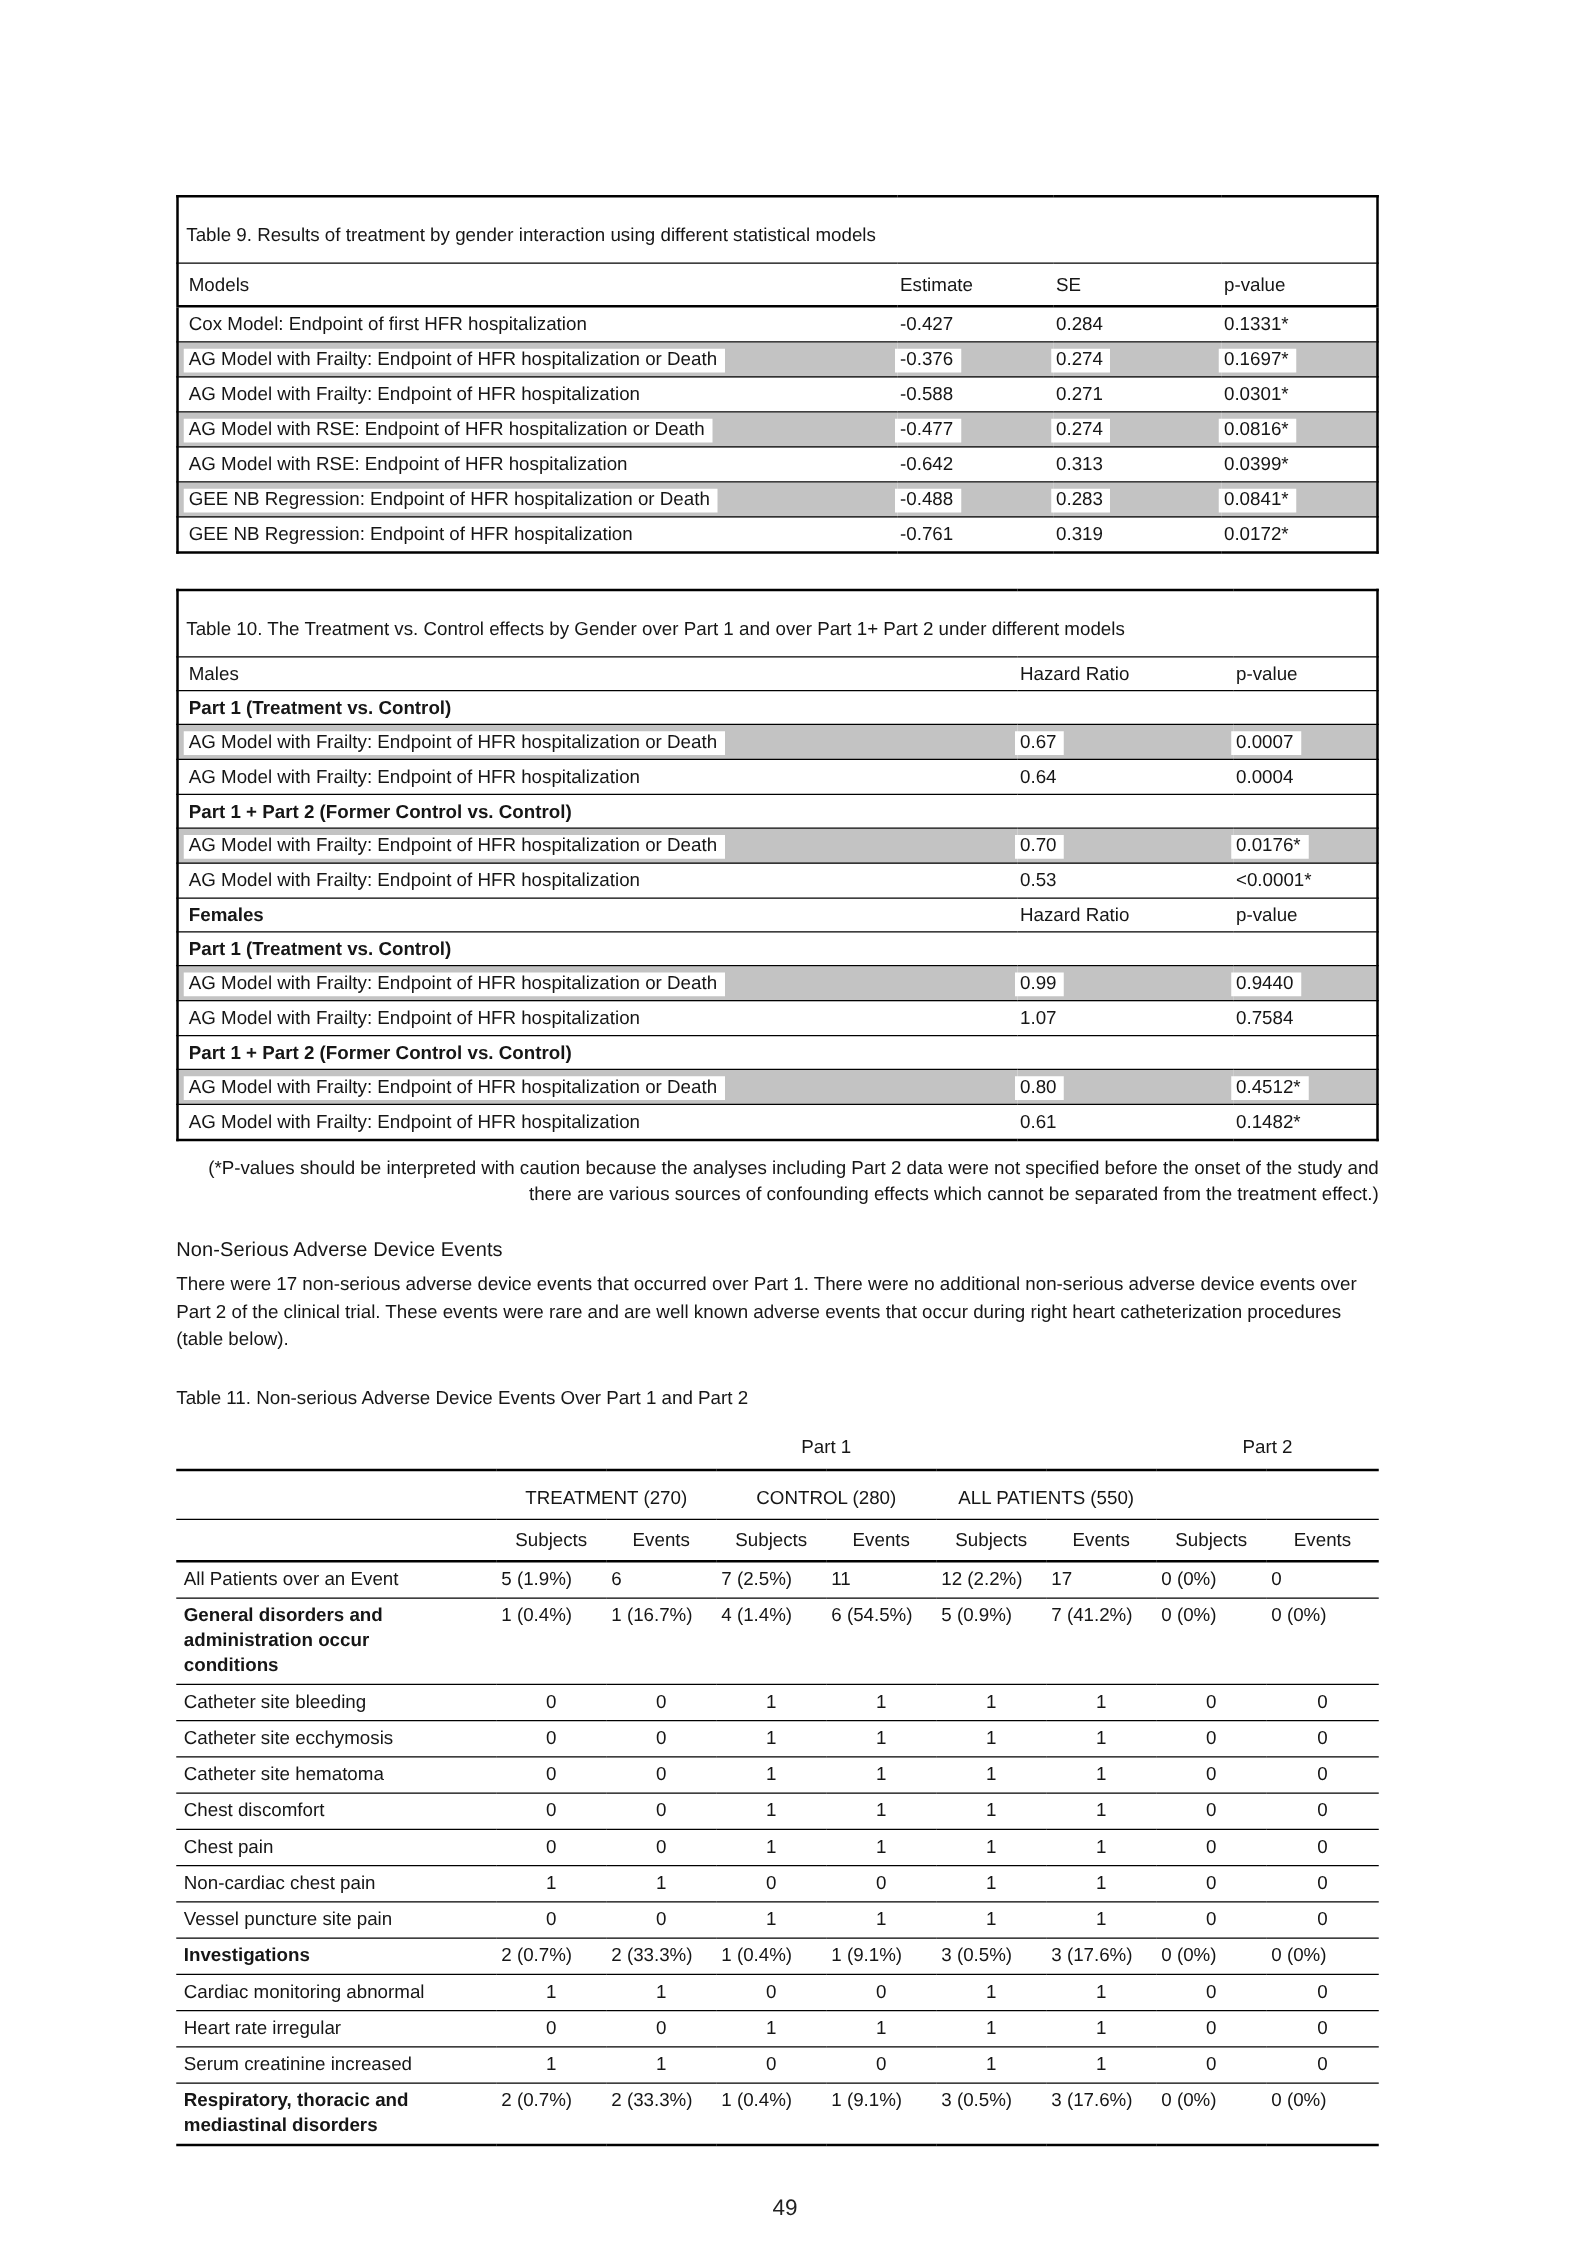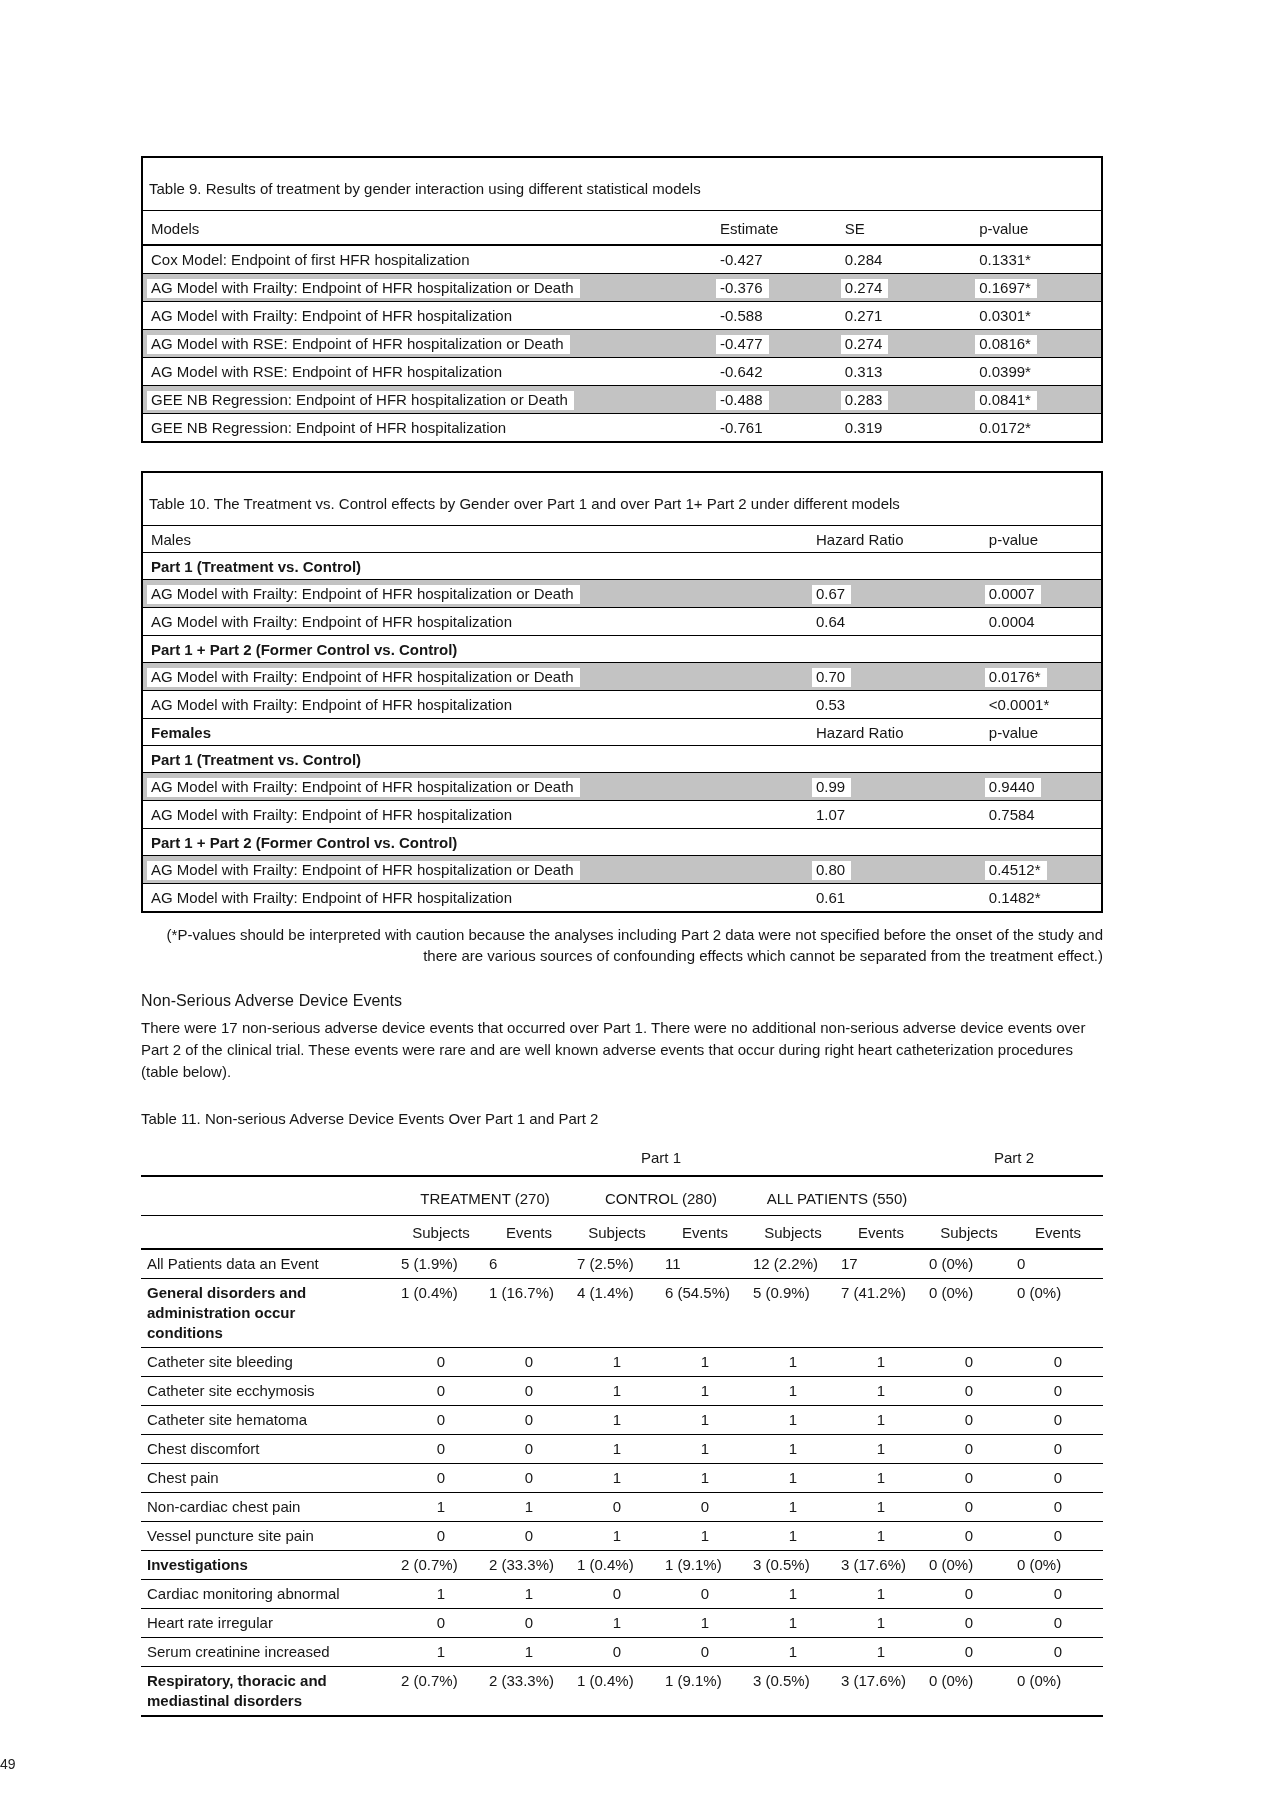--- a/index.html
+++ b/index.html
@@ -39,21 +39,21 @@
   #t11 tr.part td { border-bottom:2px solid #000; padding:7px 0 9px 0; text-align:center; }
   #t11 tr.groups td { border-bottom:1px solid #000; padding:13px 0 8px 0; text-align:center; }
   #t11 tr.subs td { border-bottom:2px solid #000; padding:8px 0 7px 0; text-align:center; }
   #t11 td.label { text-align:left; padding:4px 56px 4px 6px; line-height:20px; border-bottom:1px solid #000; }
   #t11 td.val { padding:4px 2px; line-height:20px; border-bottom:1px solid #000; }
   #t11 tr.category td.label { font-weight:bold; }
   #t11 tr.item td.val { text-align:center; }
   #t11 tr.summary td.val, #t11 tr.category td.val { text-align:left; padding-left:4px; }
   #t11 tr.datarow:last-child td { border-bottom:2px solid #000; }
 
-  .pagenum { position:absolute; left:0; right:16px; top:1756px; text-align:left; font-size:14px; color:#222; }
+  .pagenum { position:absolute; left:0; right:16px; top:1756px; text-align:center; font-size:18px; color:#222; }
 </style>
 </head>
 <body>
 
 <div class="content">
 
   <div id="t9wrap">
     <table class="boxed">
       <colgroup>
         <col style="width:60%">
@@ -237,21 +237,21 @@
           <td class="">Subjects</td>
           <td class="">Events</td>
           <td class="">Subjects</td>
           <td class="">Events</td>
           <td class="">Subjects</td>
           <td class="">Events</td>
         </tr>
     </tbody>
     <tbody id="t11-body">
         <tr class="datarow summary">
-          <td class="label">All Patients data an Event</td>
+          <td class="label">All Patients over an Event</td>
           <td class="val">5 (1.9%)</td>
           <td class="val">6</td>
           <td class="val">7 (2.5%)</td>
           <td class="val">11</td>
           <td class="val">12 (2.2%)</td>
           <td class="val">17</td>
           <td class="val">0 (0%)</td>
           <td class="val">0</td>
         </tr>
         <tr class="datarow category">

